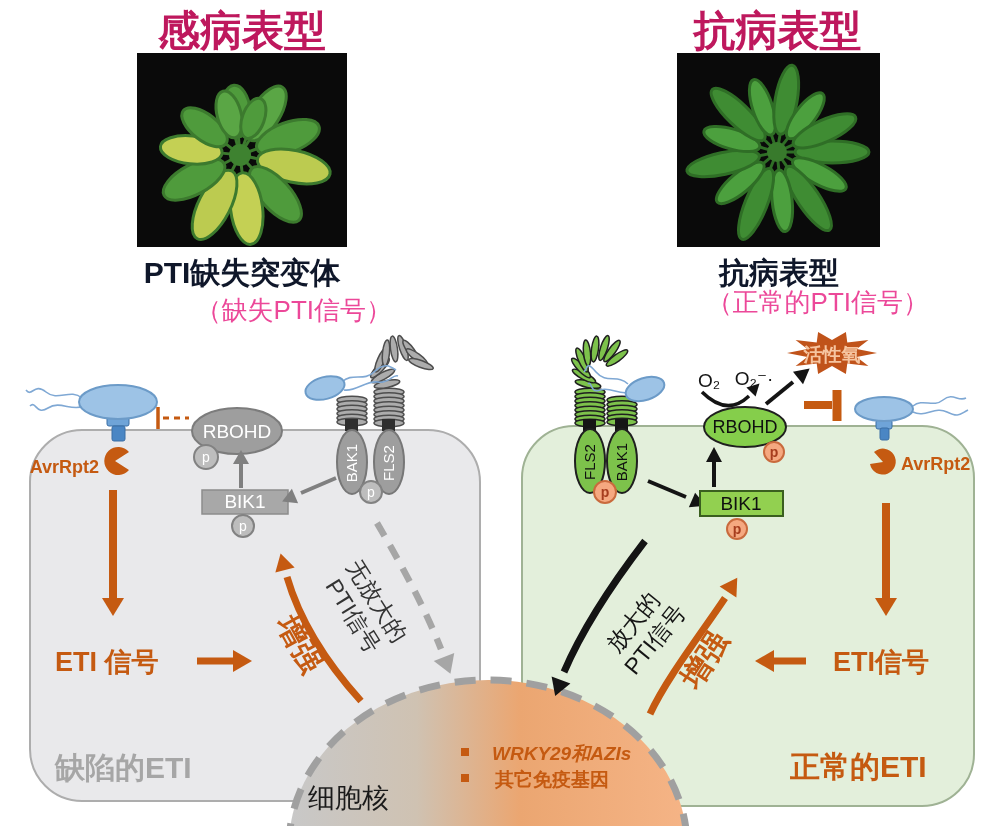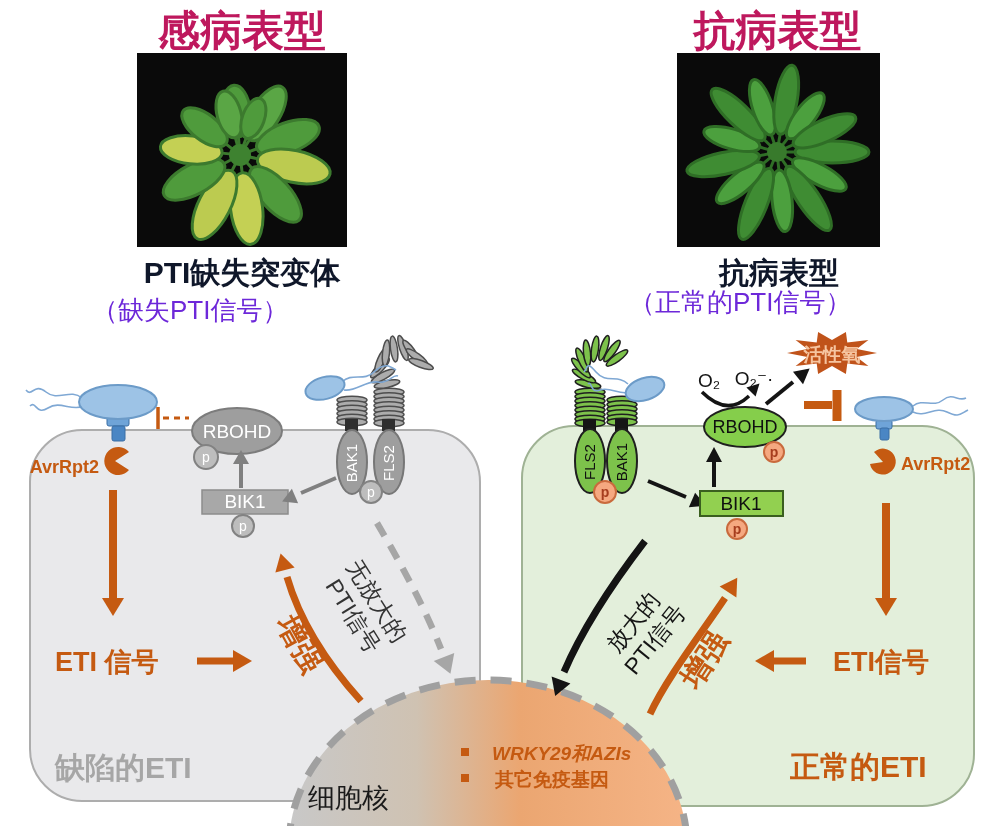--- a/index.html
+++ b/index.html
@@ -1,21 +1,21 @@
 <!DOCTYPE html>
 <html><head>
 <meta charset="utf-8">
 <style>
   html,body{margin:0;padding:0;background:#fff;}
   .stage{position:relative;width:1000px;height:826px;overflow:hidden;background:#fff;
          font-family:"Liberation Sans","DejaVu Sans",sans-serif;}
   .abs{position:absolute;}
   .panel-title{font-size:42px;font-weight:700;color:#be185d;text-align:center;line-height:1.1;}
   .caption1{font-size:30px;font-weight:700;color:#0f172a;text-align:center;line-height:1.1;}
-  .caption2{font-size:26px;font-weight:400;color:#6d28d9;text-align:left;line-height:1.1;}
+  .caption2{font-size:26px;font-weight:400;color:#ec4899;text-align:right;line-height:1.1;}
   .photo{background:#0a0a0a;}
   svg{display:block;}
   .diagram{position:absolute;left:0;top:0;}
   text{font-family:"Liberation Sans","DejaVu Sans",sans-serif;}
 </style>
 </head>
 <body>
 
 <div class="stage">
 

